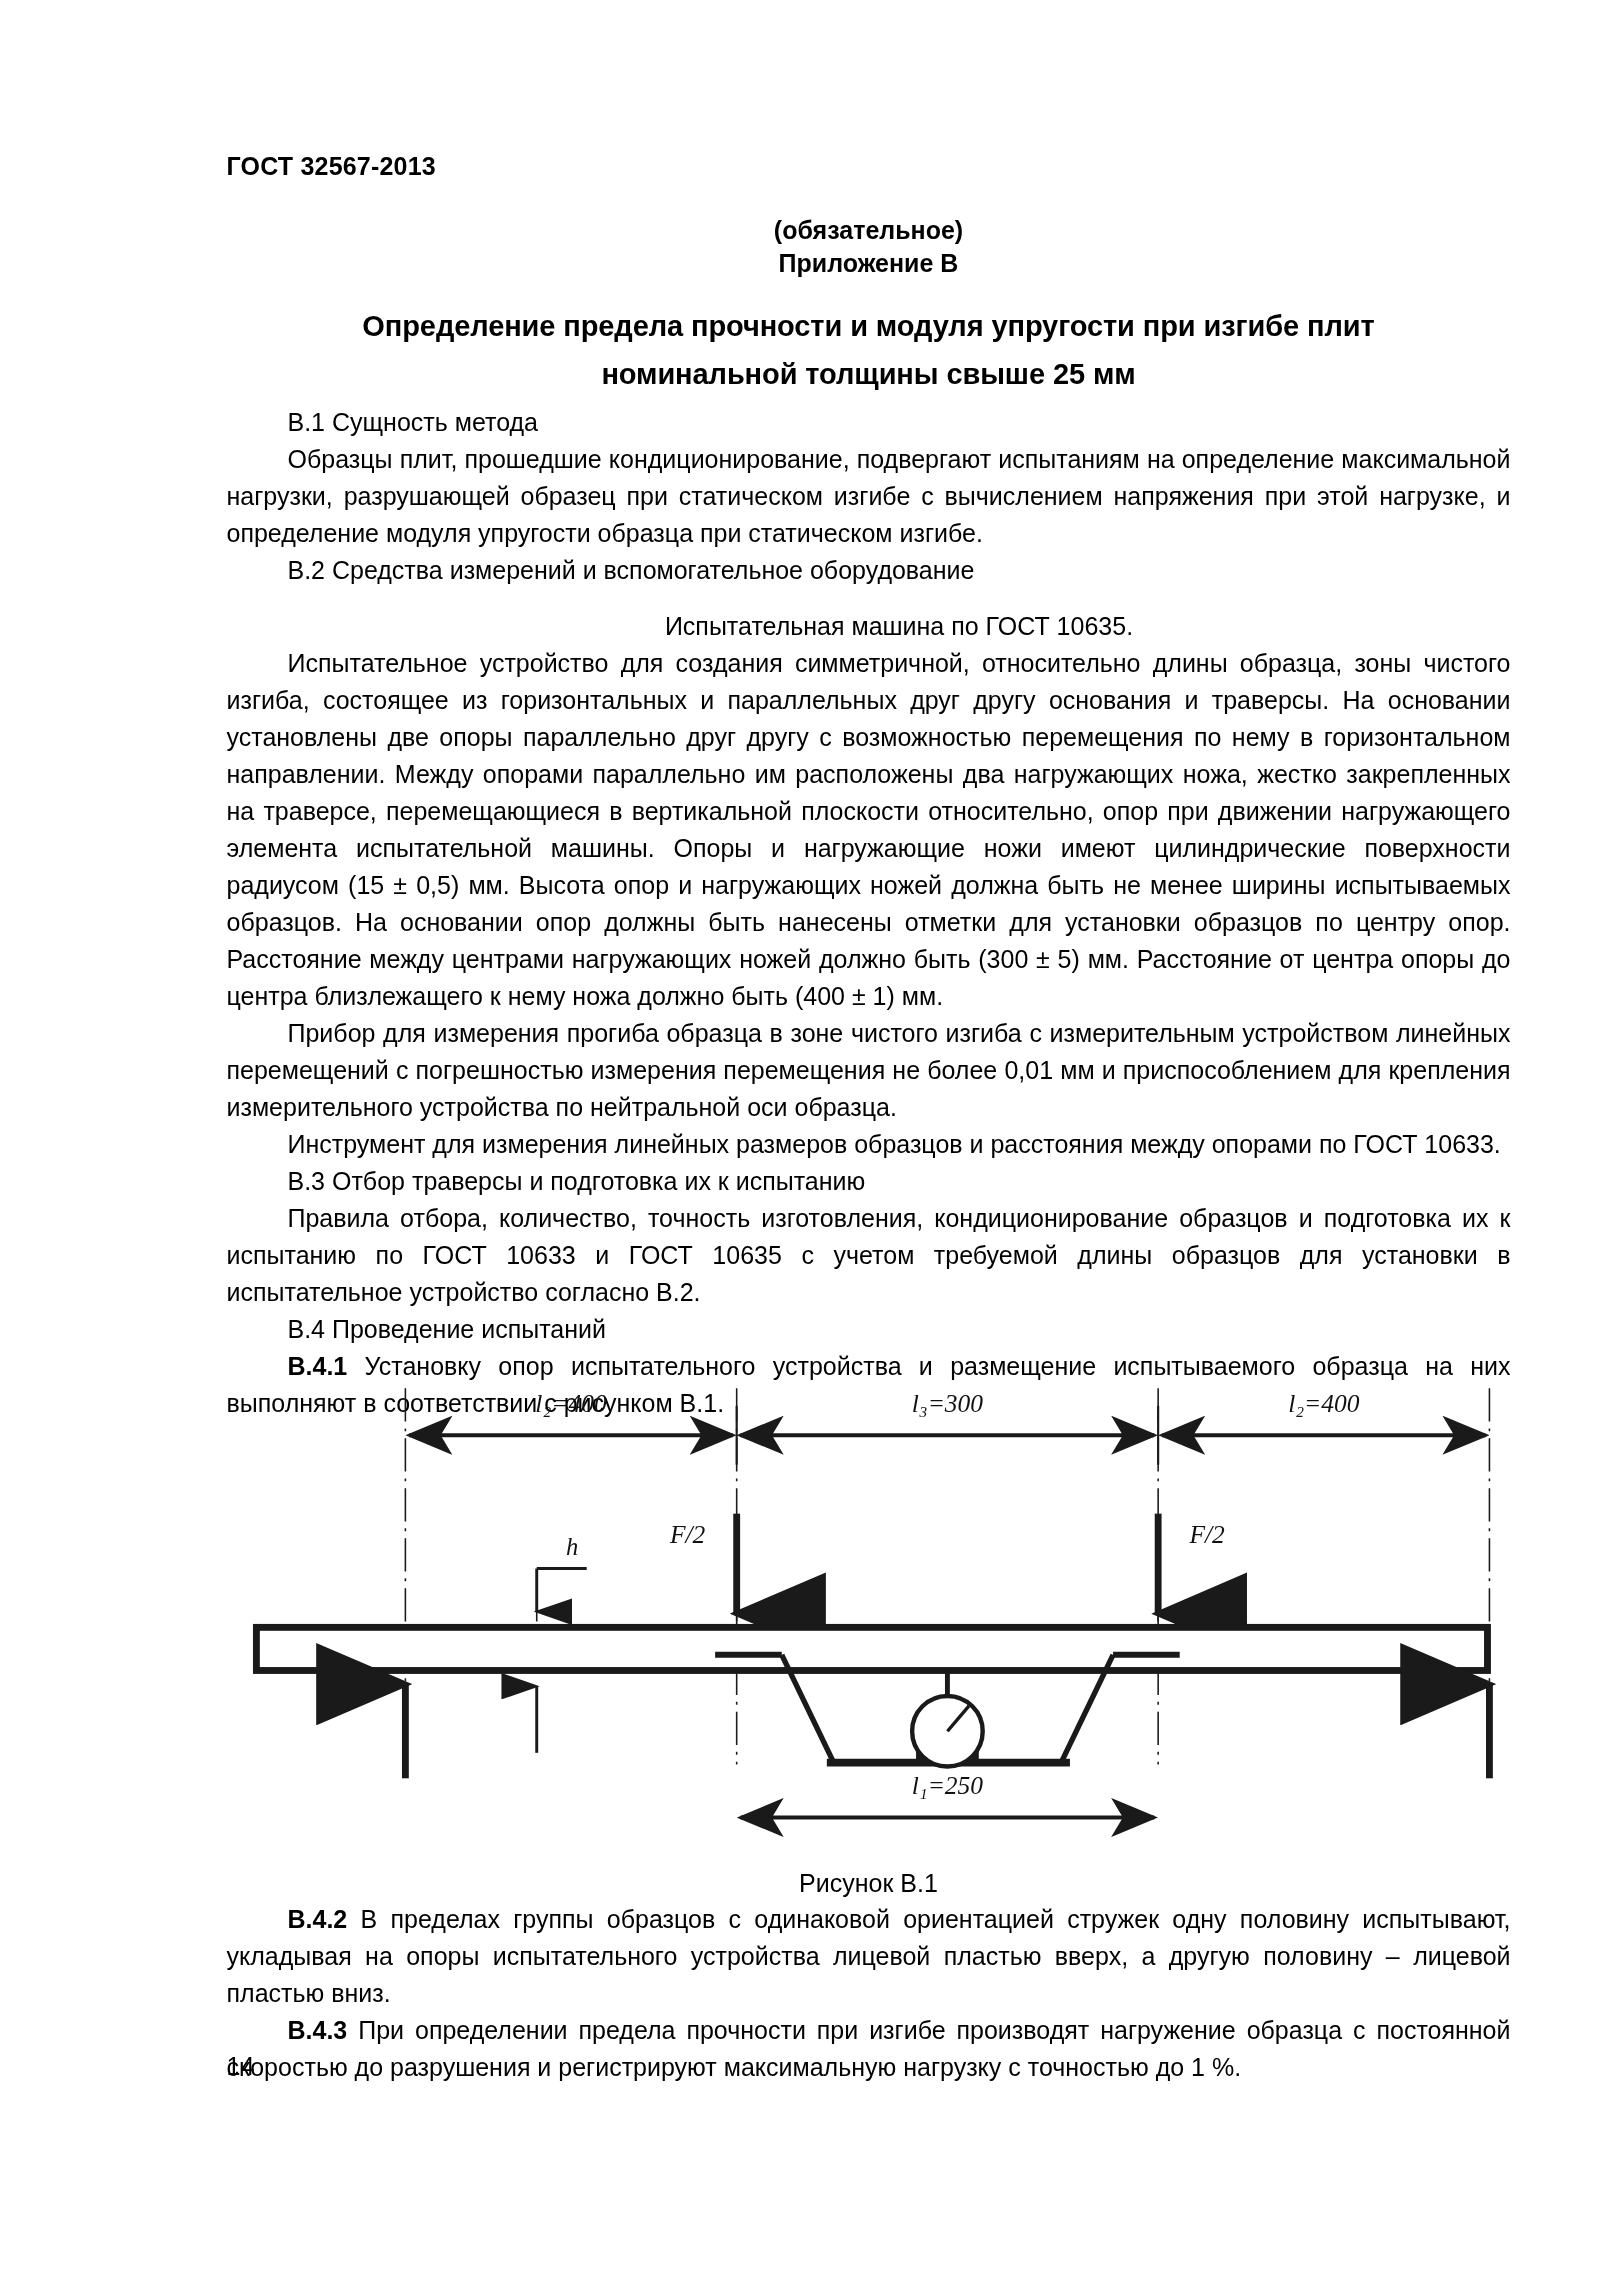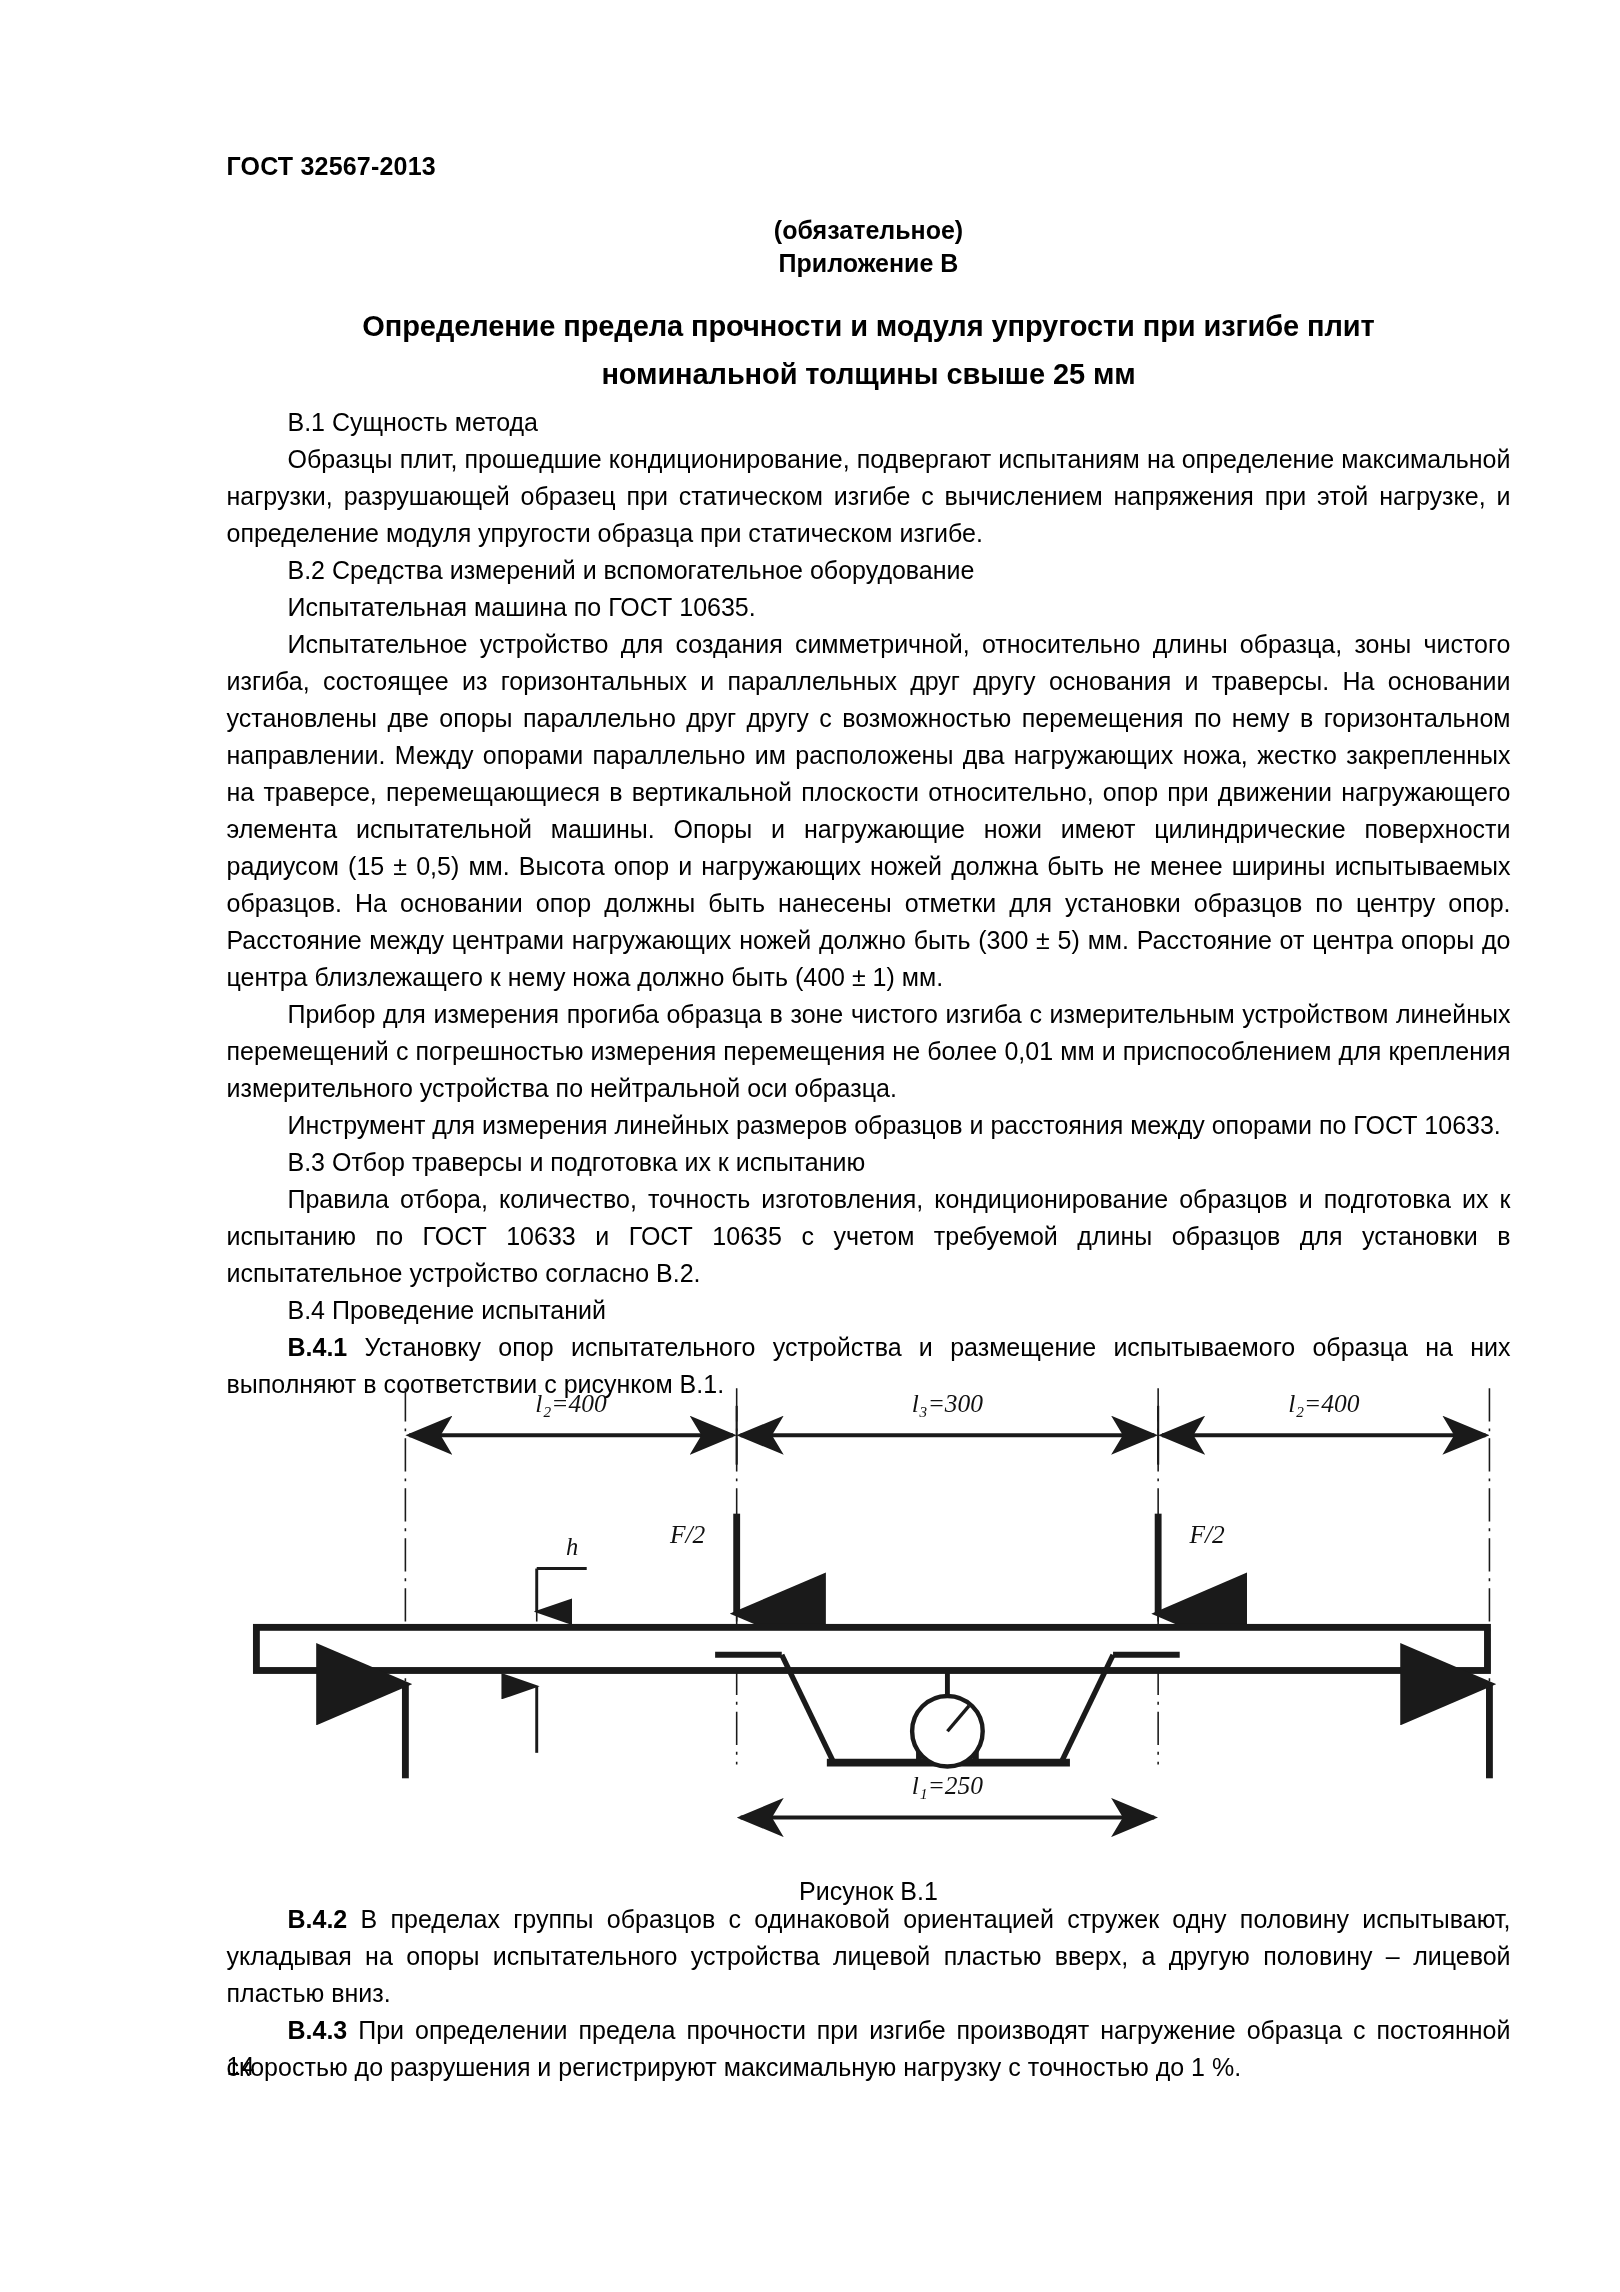--- a/index.html
+++ b/index.html
@@ -74,35 +74,35 @@
     padding-left: 61px;
   }
   p.para {
     font-size: 25px;
     line-height: 37px;
     margin: 0;
     text-align: justify;
     text-indent: 61px;
     hyphens: none;
   }
-  p.para.nojust { text-align: left; }
+  p.para.nojust { text-align: center; margin-top: 19px; }
   .b { font-weight: bold; }
 
   
   .figure-wrap {
     position: absolute;
     left: 184px;
     top: 1341px;
     width: 1284px;
   }
   .figure-caption {
     text-align: center;
     font-size: 25px;
     line-height: 33px;
-    margin-top: 20px;
+    margin-top: 12px;
   }
 
   
   .folio {
     position: absolute;
     left: 184px;
     top: 2052px;
     font-size: 25px;
   }
 

